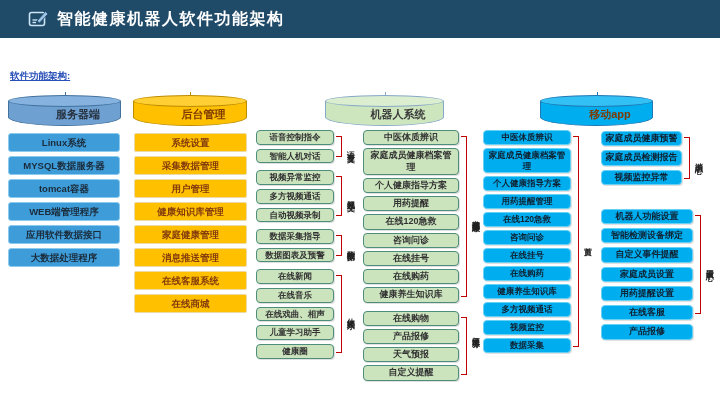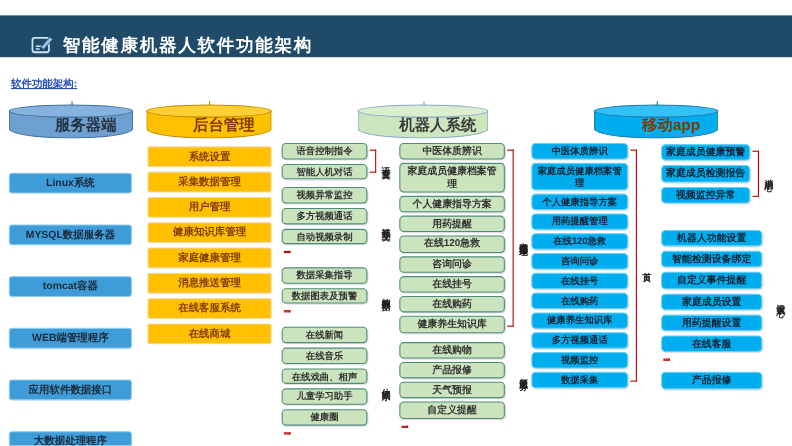--- a/index.html
+++ b/index.html
@@ -3,22 +3,22 @@
 <meta charset="utf-8">
 <style>
   html,body{margin:0;padding:0;}
   body{
     width:720px;height:405px;position:relative;overflow:hidden;
     background:#ffffff;
     font-family:"Liberation Sans","DejaVu Sans",sans-serif;
   }
   
   .header{
-    position:absolute;left:0;top:14px;width:720px;height:38px;
-    background:#1F4A68;display:flex;align-items:flex-end;
+    position:absolute;left:0;top:0;width:720px;height:38px;
+    background:#1F4A68;display:flex;align-items:center;
   }
   .header .hicon{margin-left:28px;width:21px;height:21px;flex:none;}
   .header .htitle{
     margin-left:8px;color:#ffffff;font-size:16px;font-weight:bold;letter-spacing:1.5px;
   }
   
   .subtitle{
     position:absolute;left:10px;top:70px;
     color:#2950B8;font-size:9.5px;font-weight:bold;text-decoration:underline;
   }
@@ -29,59 +29,59 @@
     border-radius:0 0 50% 50% / 0 0 9px 9px;
     display:flex;align-items:center;justify-content:center;
   }
   .cyl::before{
     content:"";position:absolute;top:-6px;left:-1px;right:-1px;height:12px;
     border-radius:50%;border:1px solid;box-sizing:border-box;z-index:0;
   }
   .cyl::after{
     content:"";position:absolute;top:-9px;left:50%;width:1px;height:4px;z-index:0;
   }
-  .cyl span{position:relative;z-index:1;font-size:14px;font-weight:bold;padding-top:2px;padding-left:27px;}
+  .cyl span{position:relative;z-index:1;font-size:11px;font-weight:bold;padding-top:2px;padding-left:27px;}
   .cyl-blue{background:#6FA0D2;border-color:#41719C;color:#26323F;}
   .cyl-blue::before{background:#86B2DF;border-color:#41719C;}
   .cyl-blue::after{background:#41719C;}
   .cyl-yellow{background:#FFC000;border-color:#BC8C00;color:#7E3A00;}
   .cyl-yellow::before{background:#FFCF33;border-color:#BC8C00;}
   .cyl-yellow::after{background:#BC8C00;}
   .cyl-green{background:#CDE6BE;border-color:#86A8C8;color:#3B3B3B;}
   .cyl-green::before{background:#DCEED0;border-color:#86A8C8;}
   .cyl-green::after{background:#86A8C8;}
   .cyl-cyan{background:#00AEEF;border-color:#2077B2;color:#7E3A00;align-items:center;}
   .cyl-cyan::before{background:#33C0F4;border-color:#2077B2;}
   .cyl-cyan::after{background:#2077B2;}
   .cyl1{left:8px;width:111px;}
   .cyl2{left:133px;width:112px;}
   .cyl3{left:325px;width:117px;}
   .cyl4{left:540px;width:111px;}
   
   .column{position:absolute;}
   .group{position:relative;display:flex;align-items:stretch;}
-  .group + .group{margin-top:7px;flex-direction:column;}
+  .group + .group{margin-top:7px;}
   .boxes{display:flex;flex-direction:column;width:var(--bw);flex:none;}
   .box{
     box-sizing:border-box;display:flex;align-items:center;justify-content:center;
     text-align:center;line-height:1.25;padding:1px 3px;font-weight:bold;
   }
   .bracket{
     flex:none;width:5px;margin:6px 0 6px 2px;
     border-top:1.5px solid #C00000;border-right:1.5px solid #C00000;border-bottom:1.5px solid #C00000;
   }
   .vlabel{
     position:absolute;left:calc(var(--bw) + 10px);top:50%;transform:translateY(-50%);
     writing-mode:vertical-rl;text-orientation:upright;
     font-size:8px;letter-spacing:1px;color:#222;font-weight:600;white-space:normal;
   }
   
   .c1{left:8px;top:133px;--bw:112px;}
   .c1 .boxes{gap:4px;}
-  .c1 .box{min-height:19px;font-size:9.5px;background:#3E9CD9;border:1px solid #8CCBF0;border-radius:3px;color:#1B2B3A;margin-top:24px;}
+  .c1 .box{min-height:19px;font-size:9.5px;background:#3E9CD9;border:1px solid #8CCBF0;border-radius:3px;color:#1B2B3A;}
   
   .c2{left:134px;top:133px;--bw:113px;}
   .c2 .boxes{gap:4px;}
   .c2 .box{min-height:19px;font-size:9.5px;background:#FFC000;border:1px solid #EDD9A3;border-radius:2px;color:#843C0C;}
   
   .c3{left:256px;top:130px;--bw:78px;}
   .c3 .boxes{gap:4px;}
   .c3 .box{min-height:14px;font-size:8.5px;}
   .c4{left:363px;top:130px;--bw:96px;}
   .c4 .boxes{gap:3px;}

